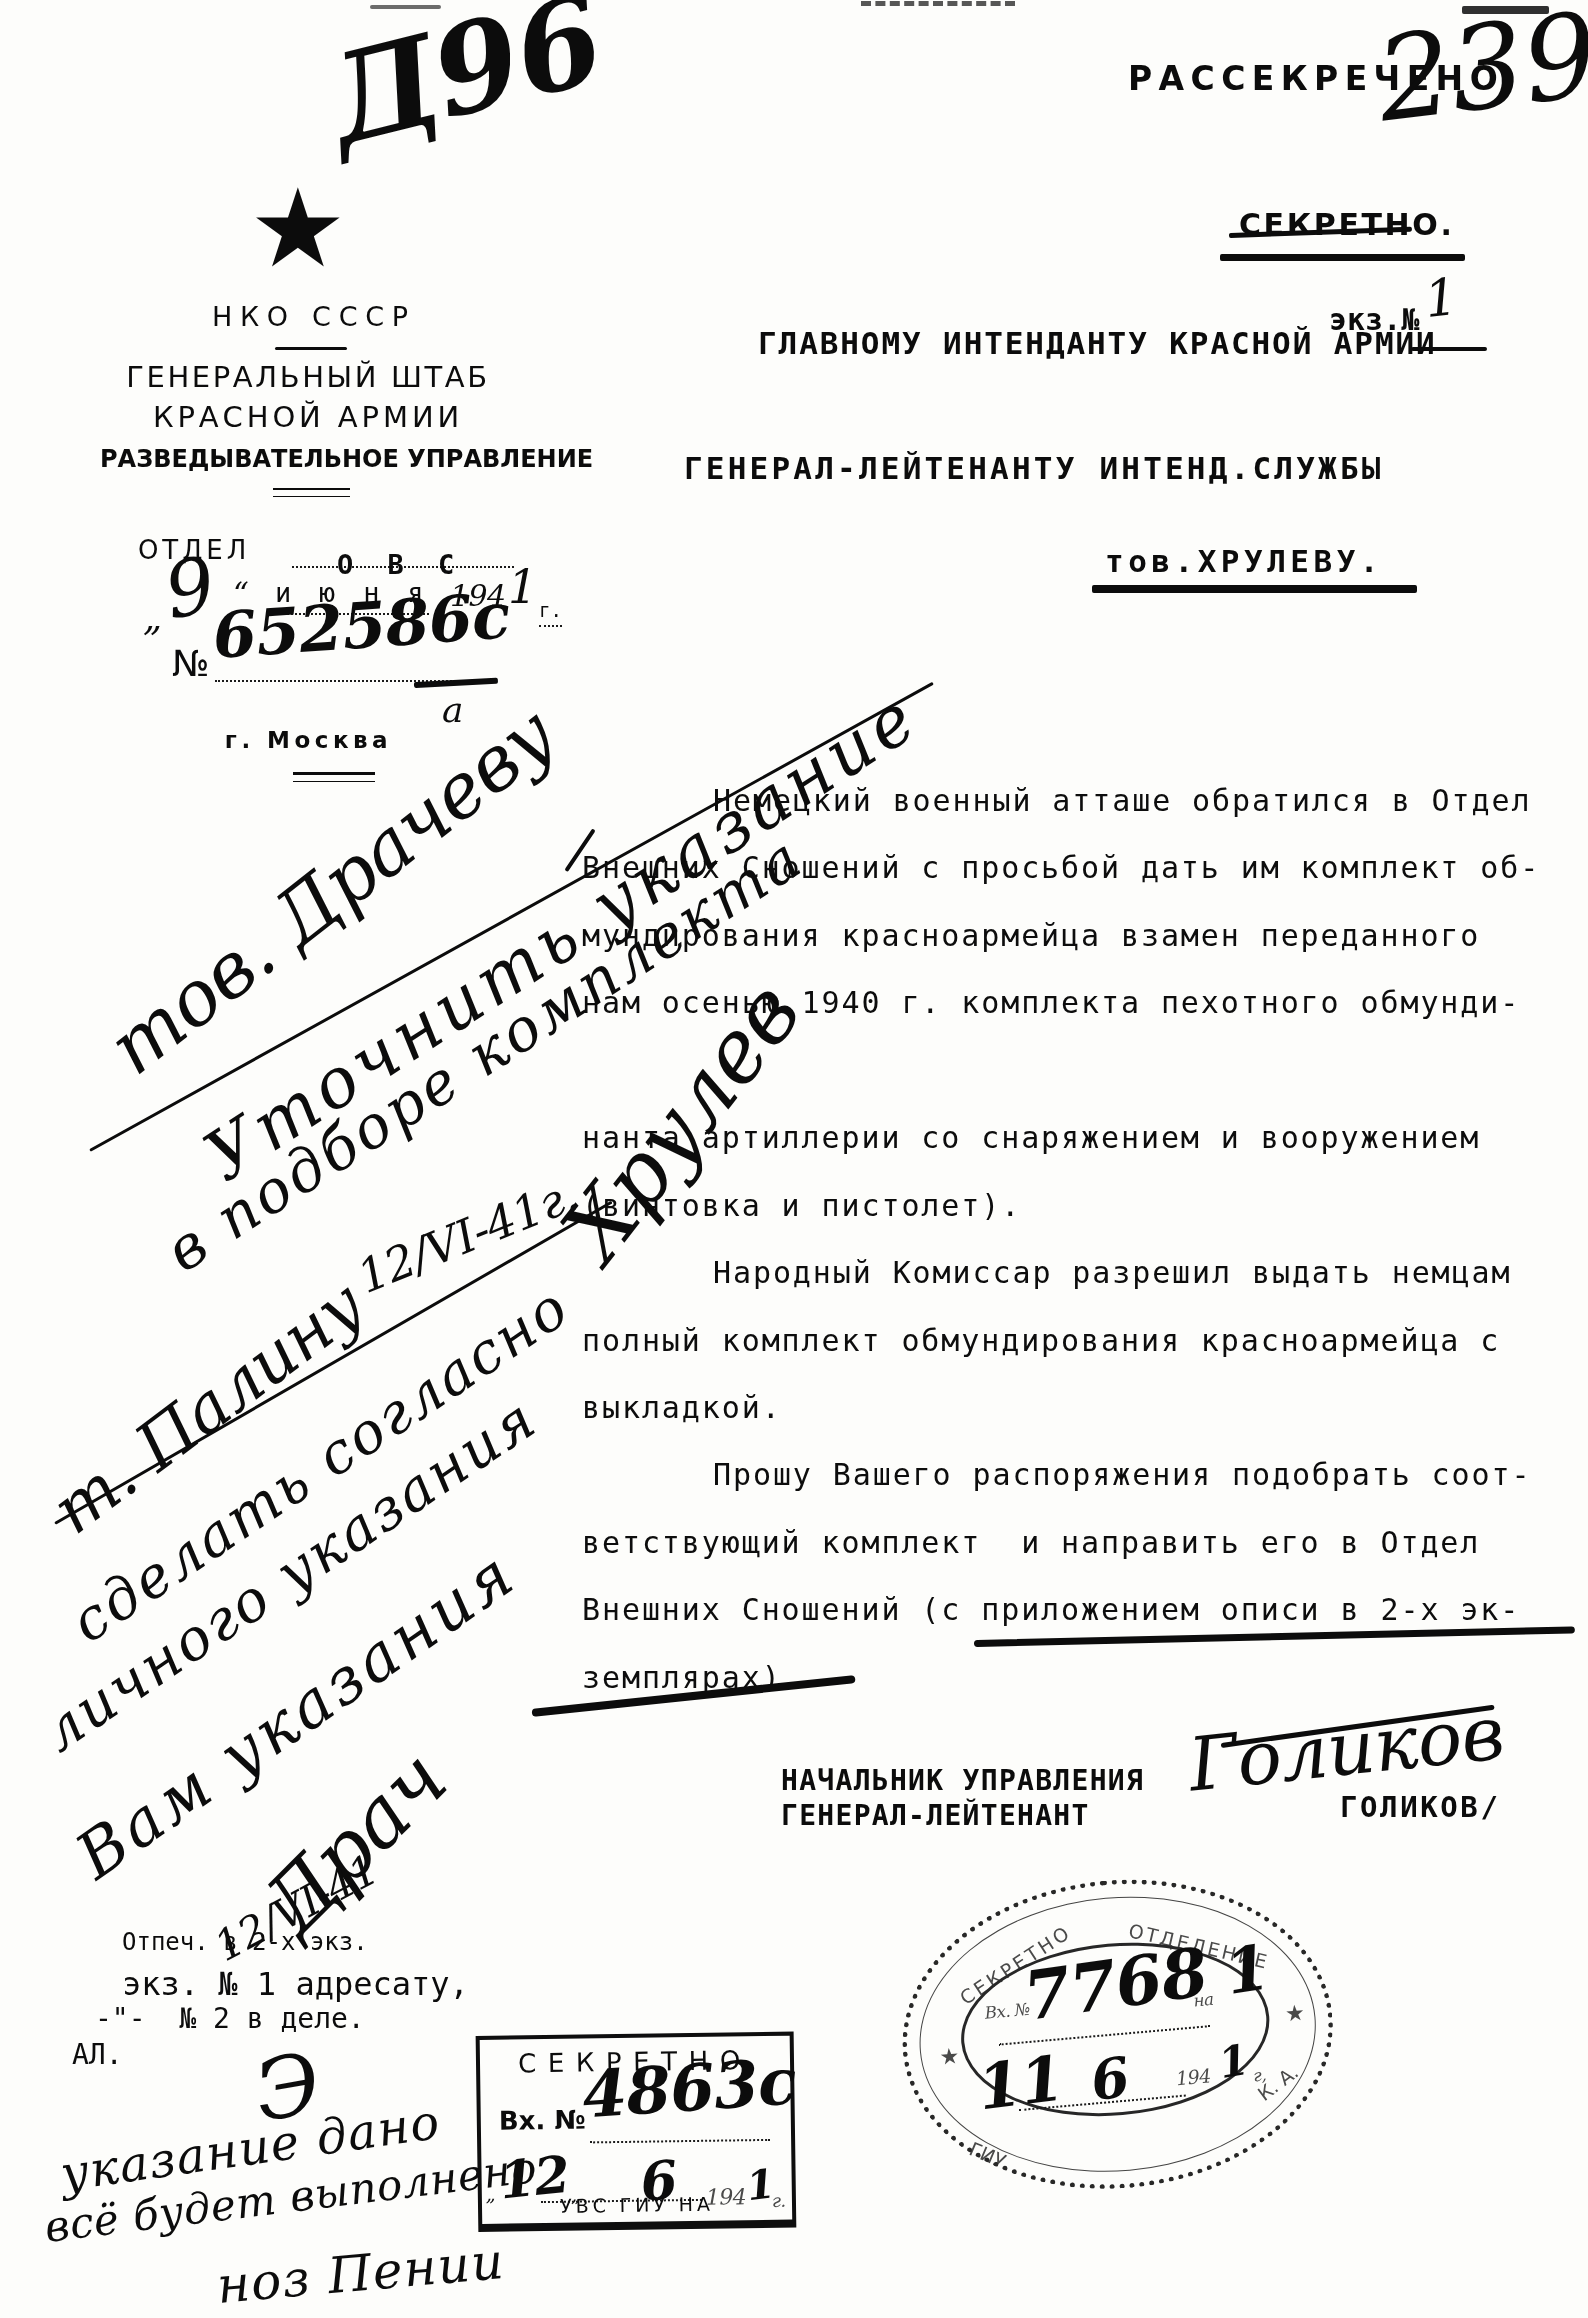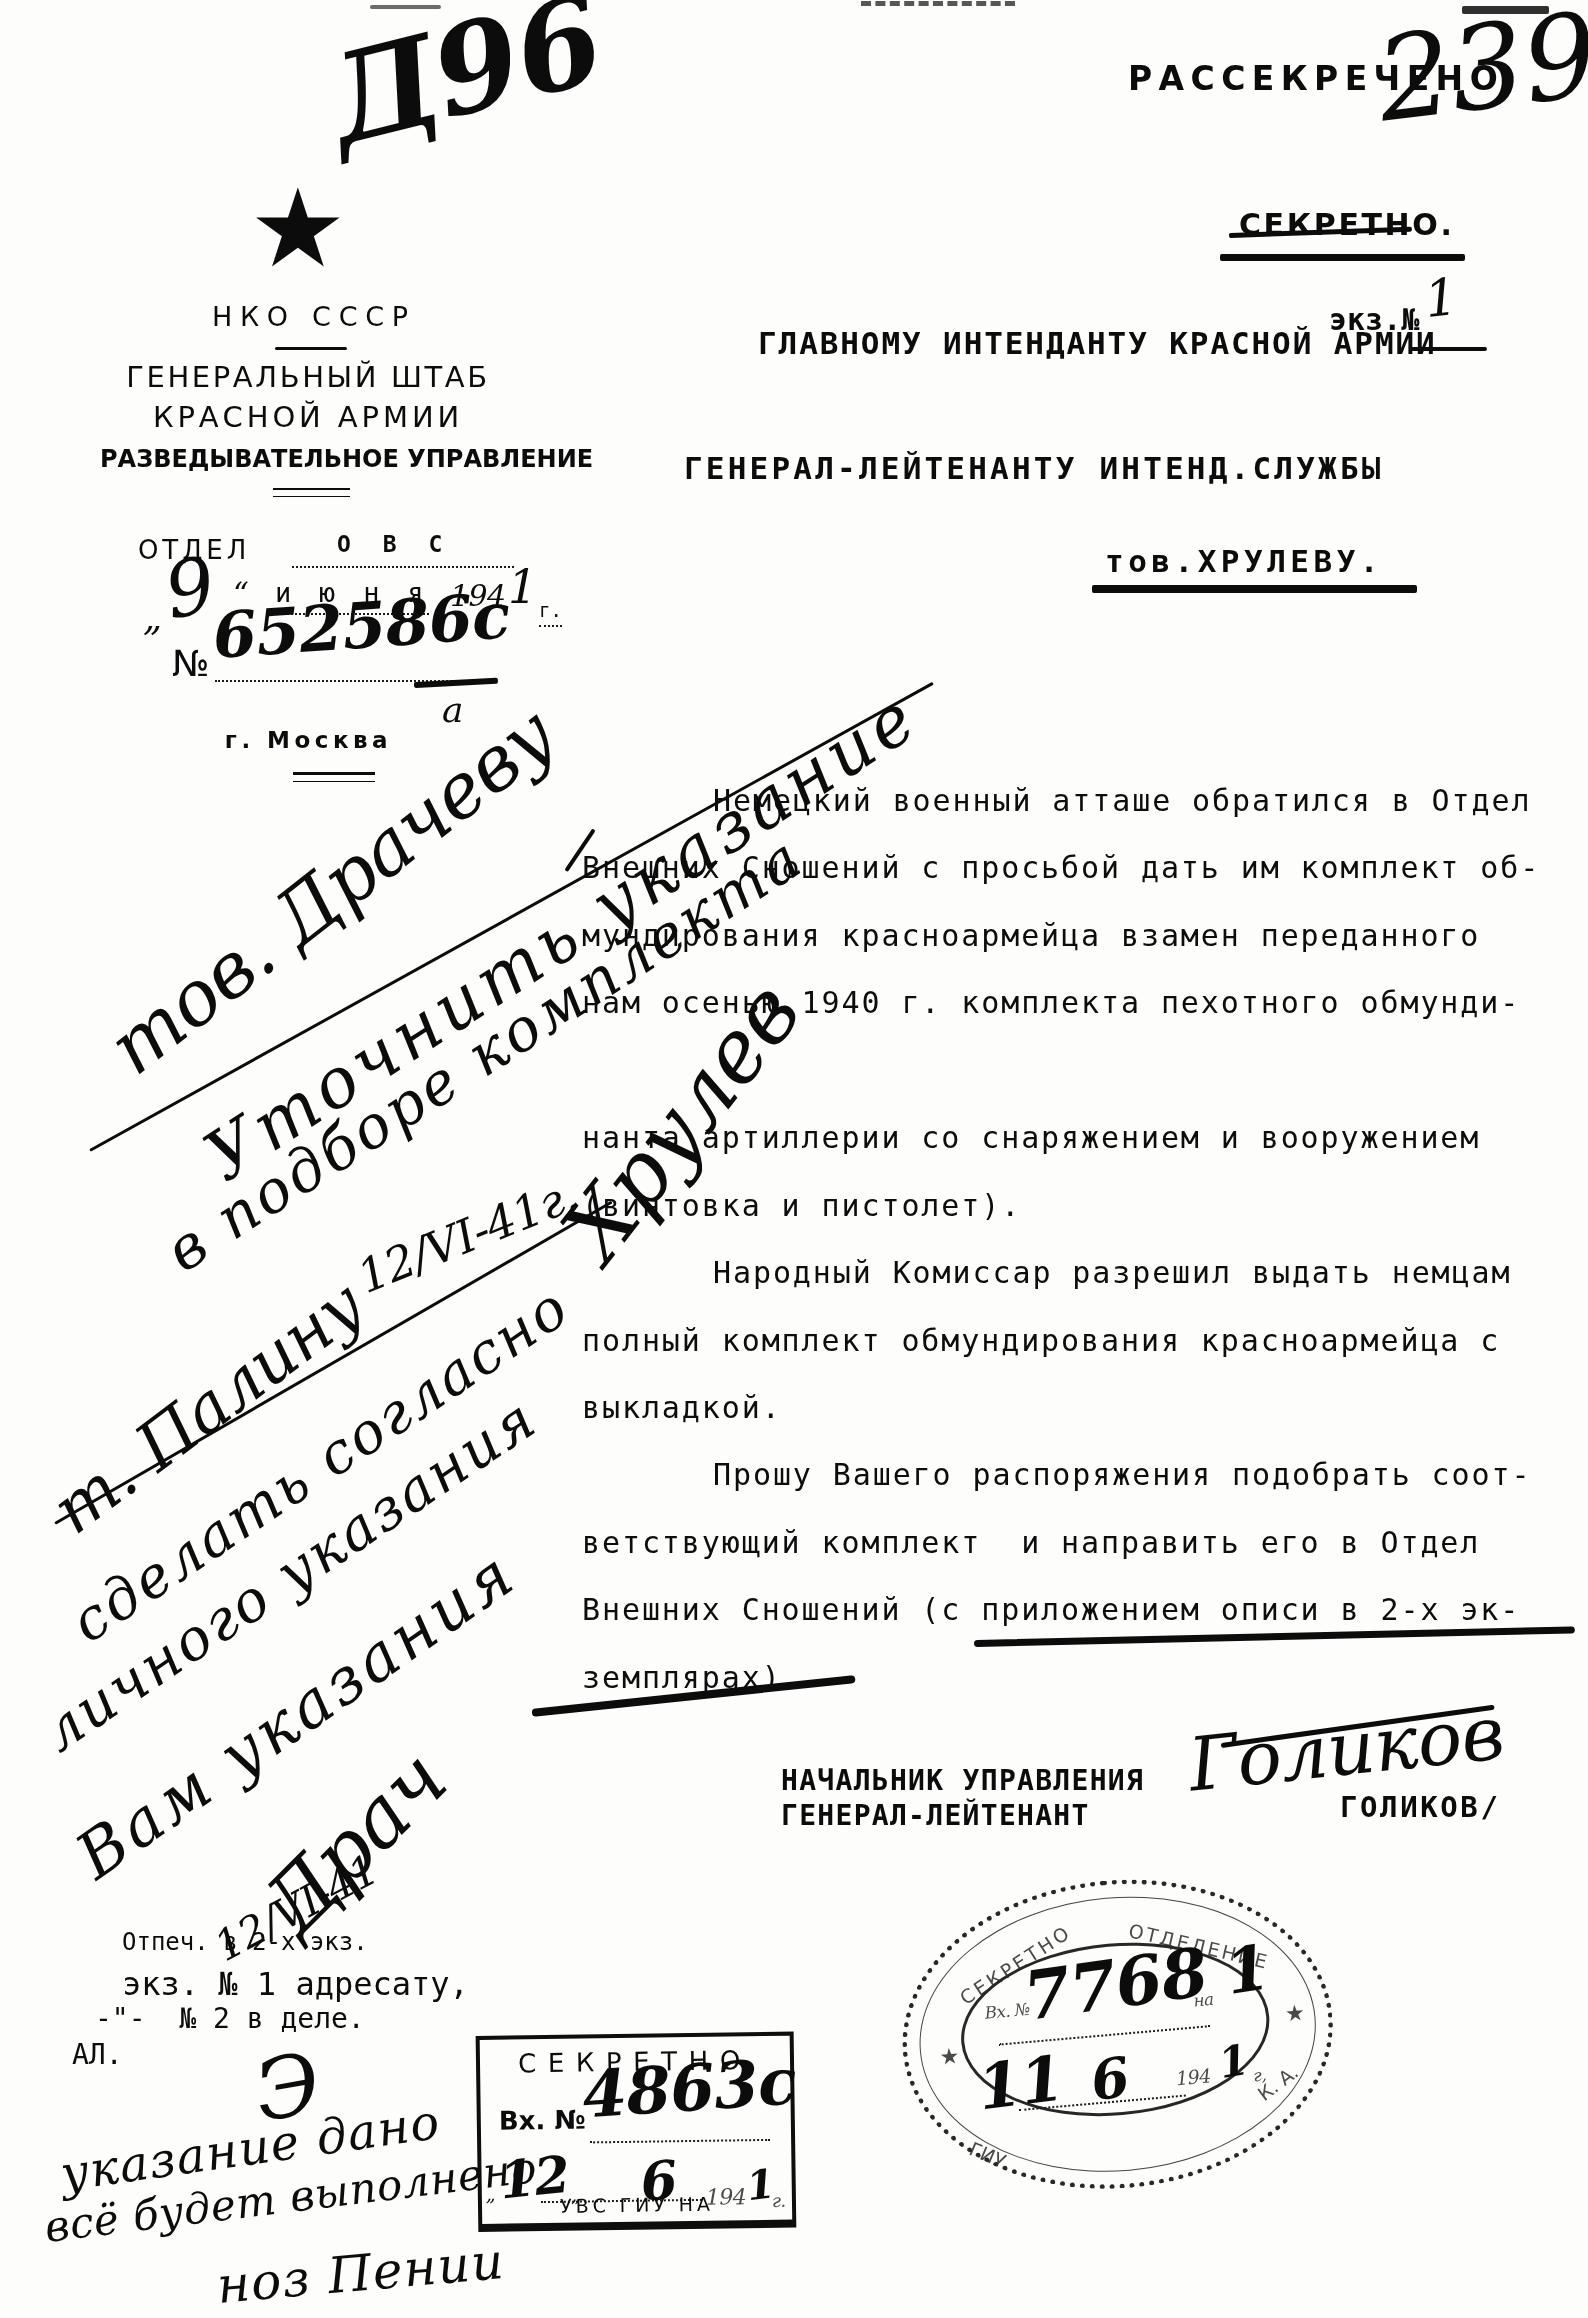--- a/index.html
+++ b/index.html
@@ -41,21 +41,21 @@
   <div class="abs sans" style="left:249px;top:174px;font-size:109px;line-height:109px">★</div>
   <div class="abs sans ctr" style="left:212px;top:301px;width:193px;font-size:27px;letter-spacing:7.7px">НКО СССР</div>
   <div class="abs bar" style="left:275px;top:347px;width:72px;height:3.2px"></div>
   <div class="abs sans ctr" style="left:112px;top:360px;width:392px;font-size:29px;letter-spacing:2.6px">ГЕНЕРАЛЬНЫЙ ШТАБ</div>
   <div class="abs sans ctr" style="left:112px;top:400px;width:392px;font-size:29px;letter-spacing:3.9px">КРАСНОЙ АРМИИ</div>
   <div class="abs sans b ctr" style="left:100px;top:445px;width:424px;font-size:24px;letter-spacing:0px">РАЗВЕДЫВАТЕЛЬНОЕ УПРАВЛЕНИЕ</div>
   <div class="abs" style="left:273px;top:488px;width:77px;height:5.8px;border-top:2.6px solid #0c0c0c;border-bottom:1.9px solid #0c0c0c"></div>
 
   <div class="abs sans" style="left:138px;top:535px;font-size:26px;letter-spacing:3.9px">ОТДЕЛ</div>
   <div class="abs dot" style="left:292px;top:539px;width:222px;height:27px"></div>
-  <div class="abs typed b" style="left:337px;top:531px;font-size:23px;letter-spacing:9px">О В С</div>
+  <div class="abs typed b" style="left:337px;top:549px;font-size:27px;letter-spacing:9px">О В С</div>
 
   <div class="abs hw" style="left:143px;top:596px;font-size:37px">„</div>
   <div class="abs hw rot" style="left:166px;top:548px;font-size:77px;transform:rotate(-10deg)">9</div>
   <div class="abs hw" style="left:233px;top:576px;font-size:31px">“</div>
   <div class="abs typed dot" style="left:275px;top:577px;font-size:27px;letter-spacing:5.8px;padding-bottom:5.1px">и ю н я</div>
   <div class="abs hw" style="left:450px;top:578px;font-size:30px">194</div>
   <div class="abs hw" style="left:508px;top:560px;font-size:46px">1</div>
   <div class="abs typed dot" style="left:539px;top:599px;font-size:19px;padding-bottom:3.9px">г.</div>
 
   <div class="abs sans" style="left:172px;top:643px;font-size:36px">№</div>

